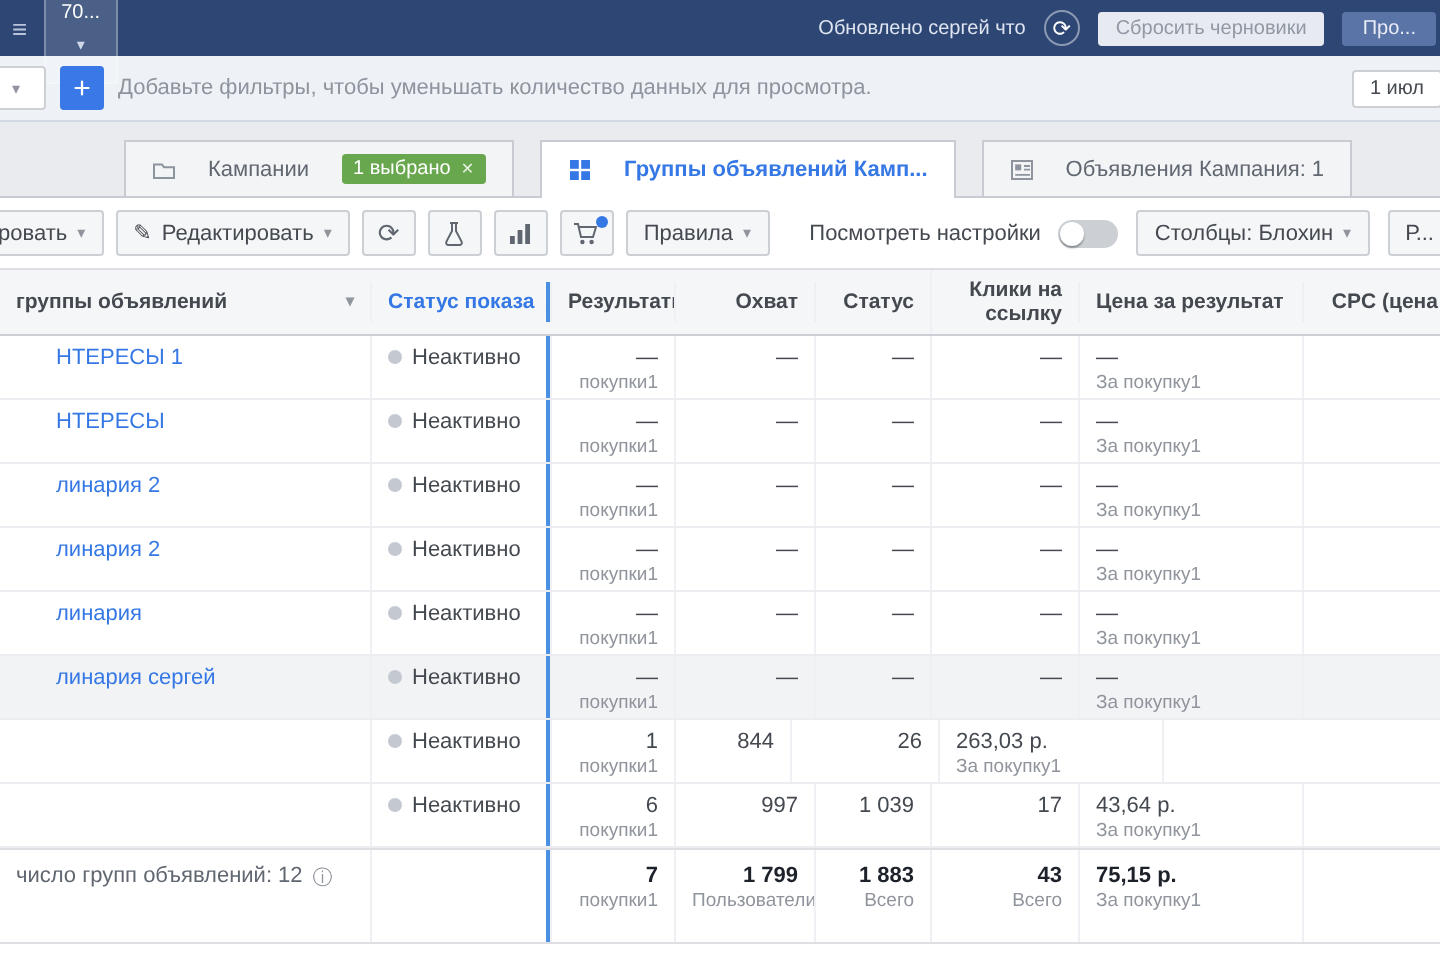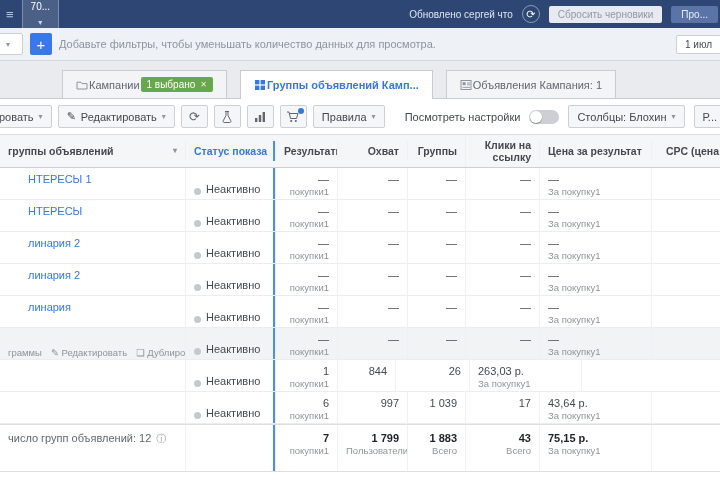--- a/index.html
+++ b/index.html
@@ -19,21 +19,21 @@
 
   
   .filterbar { height:33px; background:#eef1f6; border-bottom:1px solid #d3d9e2; display:flex; align-items:center; gap:7px; padding:0 7px; }
   .saved-filter-box { background:#fff; border:1px solid #ccd0d5; border-radius:2px; height:22px; width:30px; margin-left:-14px; display:flex; align-items:center; justify-content:center; color:#90949c; font-size:8px; }
   .add-filter-button { width:22px; height:22px; background:#3b78e7; color:#fff; border-radius:2px; display:flex; align-items:center; justify-content:center; font-size:15px; line-height:1; cursor:pointer; }
   .filter-placeholder { color:#8d949e; font-size:11px; }
   .date-box { margin-left:auto; background:#fff; border:1px solid #ccd0d5; border-radius:2px; padding:3px 8px; font-size:10px; color:#444950; white-space:nowrap; margin-right:-8px; cursor:pointer; }
 
   
   .tabs-row { display:flex; gap:13px; padding:9px 0 0 62px; background:#e9ebee; }
-  .tab { display:flex; align-items:center; gap:1px; background:#f3f4f6; border:1px solid #c8ccd2; border-bottom:none; padding:0 13px; height:28px; font-size:11px; color:#606770; margin-bottom:-1px; white-space:nowrap; cursor:pointer; position:relative; z-index:1; }
+  .tab { display:flex; align-items:center; gap:16px; background:#f3f4f6; border:1px solid #c8ccd2; border-bottom:none; padding:0 13px; height:28px; font-size:11px; color:#606770; margin-bottom:-1px; white-space:nowrap; cursor:pointer; position:relative; z-index:1; }
   .tab.active { background:#fff; color:#3578e5; font-weight:bold; height:29px; }
   .selected-badge { background:#69a74e; color:#fff; border-radius:2px; padding:2px 6px; font-size:10px; display:flex; align-items:center; gap:5px; }
   .selected-badge .close { font-size:8px; opacity:.85; }
 
   
   .content { background:#fff; border-top:1px solid #c8ccd2; height:382px; position:relative; }
 
   .toolbar { height:35px; display:flex; align-items:center; gap:6px; padding:0 8px; background:#fff; }
   .tbtn { background:#f5f6f7; border:1px solid #ccd0d5; border-radius:2px; height:23px; display:flex; align-items:center; gap:5px; padding:0 8px; font-size:11px; color:#444950; white-space:nowrap; cursor:pointer; }
   .tbtn .caret { font-size:8px; color:#90949c; }
@@ -68,21 +68,21 @@
   .trow { display:flex; border-bottom:1px solid #ebedf0; background:#fff; }
   .trow.hover { background:#f2f3f5; }
   .trow .cell { height:31px; padding-top:5px; }
   .row-name { color:#3578e5; font-size:11px; white-space:nowrap; cursor:pointer;padding-left:20px; }
   .row-actions { display:flex; gap:9px; font-size:9.5px; color:#8d949e; margin-top:14px; white-space:nowrap; }
   .trow:not(.hover) .row-actions { display:none; }
   .act { cursor:pointer; }
   .act:empty { display:none; }
   .act-edit::before { content:"\270E  "; }
   .act-dup::before  { content:"\274F  "; }
-  .status-cell { display:flex; align-items:flex-end; gap:5px; padding-top:7px; font-size:11px; color:#444950; }
+  .status-cell { display:flex; align-items:flex-start; gap:5px; padding-top:7px; font-size:11px; color:#444950; }
   .dot { width:7px; height:7px; border-radius:50%; background:#c4c9d1; margin-top:2px; flex:0 0 auto; }
   .num-main { font-size:11px; color:#444950; }
   .num-sub { font-size:9.5px; color:#90949c; margin-top:1px; }
   .num-sub:empty, .num-main:empty { display:none; }
 
   .tfoot { display:flex; background:#fff; border-top:1px solid #dddfe2; border-bottom:1px solid #dddfe2; }
   .tfoot .cell { height:46px; padding-top:7px; }
   .tfoot .num-main { font-weight:bold; color:#1d2129; }
   .footer-label { color:#606770; font-size:11px; display:flex; gap:5px; align-items:flex-start; white-space:nowrap; }
   .info-glyph { color:#90949c; font-size:10px; }
@@ -216,21 +216,21 @@
     <div class="cell col-name hcell-name">
       <span>группы объявлений</span>
       <span class="hcaret">▾</span>
     </div>
     <div class="cell col-status hcell-status">
       <span>Статус показа</span>
       <span class="sort-asc">▲</span>
     </div>
     <div class="cell col-results">Результаты</div>
     <div class="cell col-reach">Охват</div>
-    <div class="cell col-impr">Группы</div>
+    <div class="cell col-impr">Статус</div>
     <div class="cell col-clicks">Клики на ссылку</div>
     <div class="cell col-cost">Цена за результат</div>
     <div class="cell col-cpc">CPC (цена за клик)</div>
   </div>
 
   <div>
       <div class="trow">
     <div class="cell col-name">
       <div class="row-name">НТЕРЕСЫ 1</div>
 
@@ -365,20 +365,21 @@
       <div class="num-main">—</div>
     </div>
     <div class="cell col-cost">
       <div class="num-main">—</div>
       <div class="num-sub">За покупку1</div>
     </div>
     <div class="cell col-cpc"></div>
   </div>
       <div class="trow hover">
     <div class="cell col-name">
+      <div class="row-name">линария сергей</div>
       <div class="row-actions">
         <span class="act">граммы</span>
         <span class="act act-edit">Редактировать</span>
         <span class="act act-dup">Дублировать</span>
       </div>
     </div>
     <div class="cell col-status status-cell">
       <span class="dot"></span>
       <span>Неактивно</span>
     </div>

